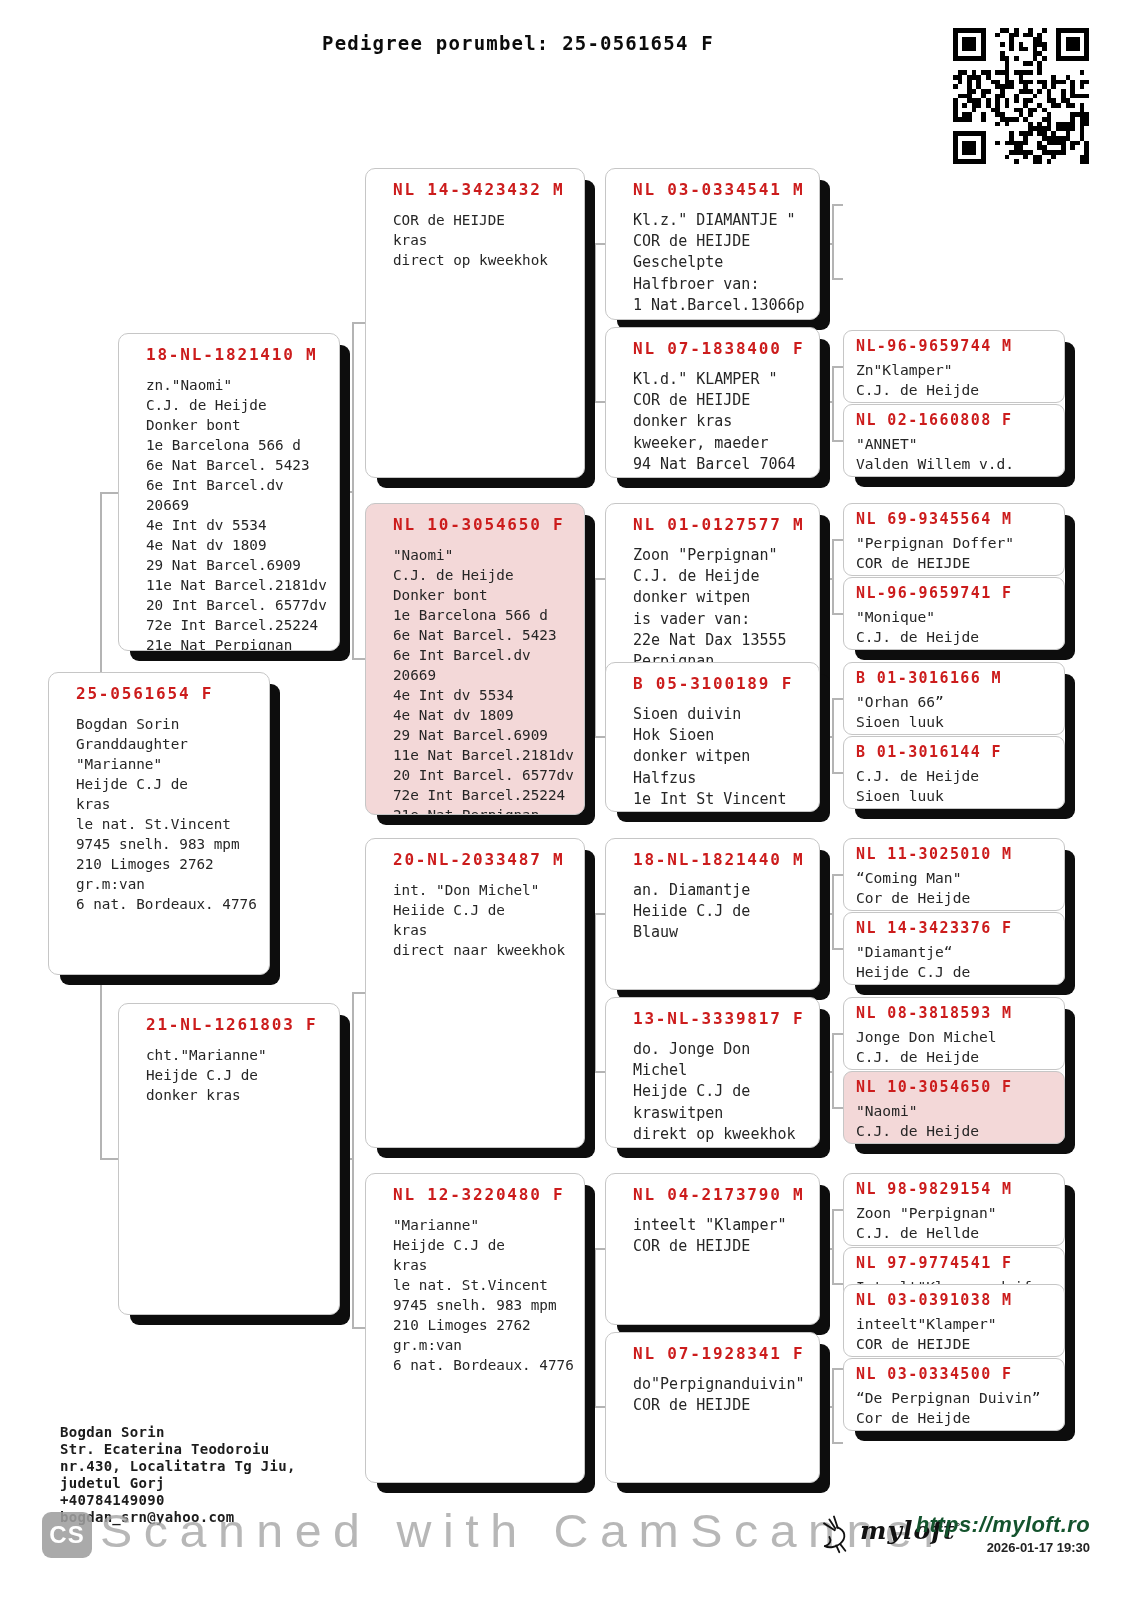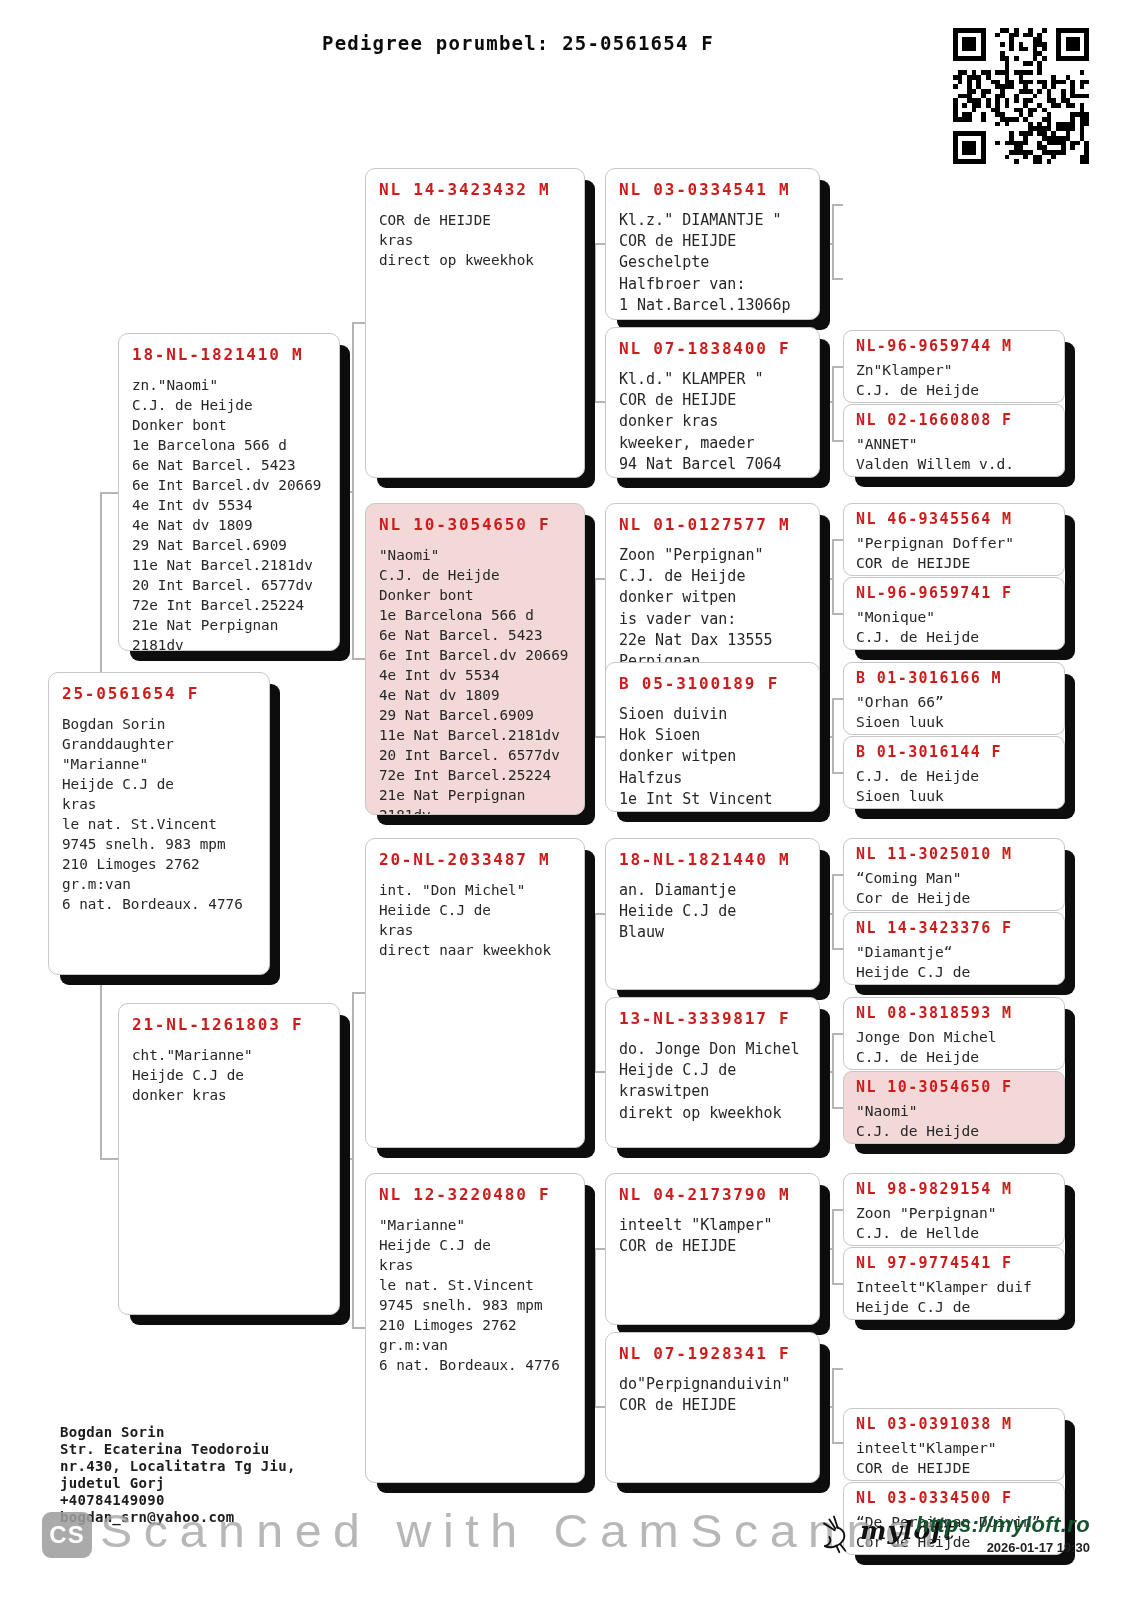--- a/index.html
+++ b/index.html
@@ -5,21 +5,21 @@
   html,body{margin:0;padding:0;background:#e8e8e8;}
   #page{
     position:relative;width:1131px;height:1600px;background:#ffffff;
     margin:0 auto;overflow:hidden;
     font-family:"DejaVu Sans Mono",monospace;
   }
   
   .pbox{
     position:absolute;background:#fff;border:1.5px solid #c6c6c6;border-radius:10px;
     box-shadow:11px 11px 0 -1px #0d0d0d;
-    padding:11px 6px 8px 13px;box-sizing:border-box;overflow:hidden;
+    padding:11px 6px 8px 27px;box-sizing:border-box;overflow:hidden;
   }
   .pbox.pink{background:#f3d8d8;}
   .phead{
     color:#cc1c1c;font-weight:bold;font-size:16px;letter-spacing:1.8px;
     white-space:pre;margin-bottom:11px;
   }
   .plines{
     font-size:14.3px;line-height:1.40;color:#262626;white-space:pre-line;
   }
   .g4 .plines{font-size:15px;line-height:21.2px;}
@@ -572,21 +572,21 @@
 C.J. de Heijde</div>
     </div>
     <div class="sub">
       <div class="phead">NL 02-1660808 F</div>
       <div class="plines">"ANNET"
 Valden Willem v.d.</div>
     </div>
   </div>
   <div class="pair" style="left:843px;top:503px">
     <div class="sub">
-      <div class="phead">NL 46-9345564 M</div>
+      <div class="phead">NL 69-9345564 M</div>
       <div class="plines">"Perpignan Doffer"
 COR de HEIJDE</div>
     </div>
     <div class="sub">
       <div class="phead">NL-96-9659741 F</div>
       <div class="plines">"Monique"
 C.J. de Heijde</div>
     </div>
   </div>
   <div class="pair" style="left:843px;top:662px">
@@ -630,21 +630,21 @@
       <div class="phead">NL 98-9829154 M</div>
       <div class="plines">Zoon "Perpignan"
 C.J. de Hellde</div>
     </div>
     <div class="sub">
       <div class="phead">NL 97-9774541 F</div>
       <div class="plines">Inteelt"Klamper duif
 Heijde C.J de</div>
     </div>
   </div>
-  <div class="pair" style="left:843px;top:1408px">
+  <div class="pair" style="left:843px;top:1284px">
     <div class="sub">
       <div class="phead">NL 03-0391038 M</div>
       <div class="plines">inteelt"Klamper"
 COR de HEIJDE</div>
     </div>
     <div class="sub">
       <div class="phead">NL 03-0334500 F</div>
       <div class="plines">“De Perpignan Duivin”
 Cor de Heijde</div>
     </div>

